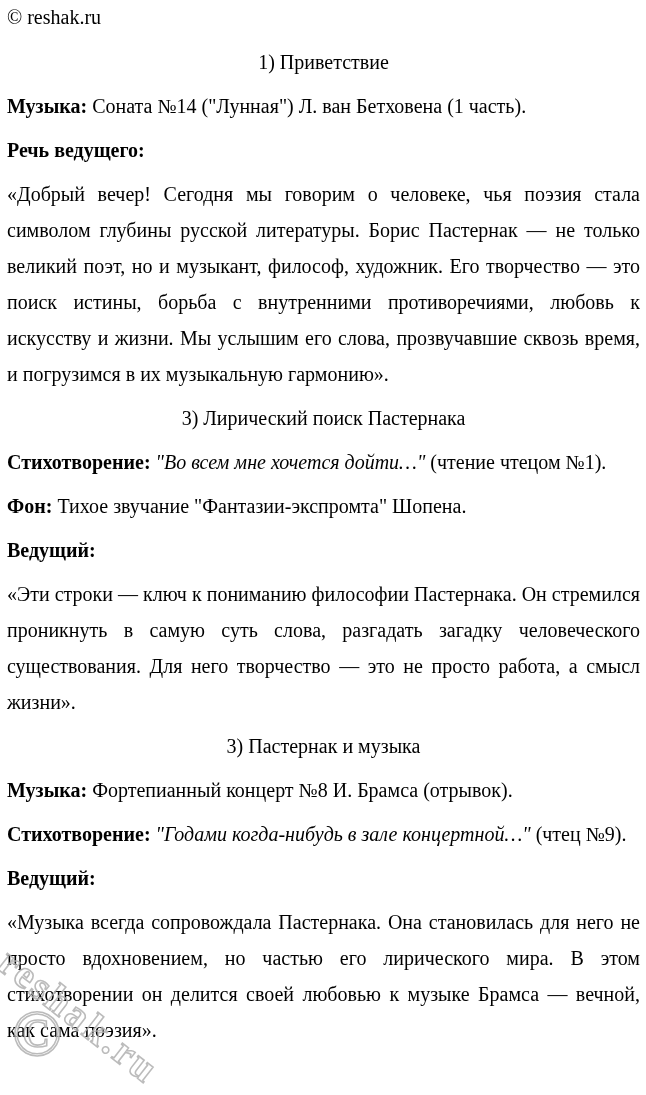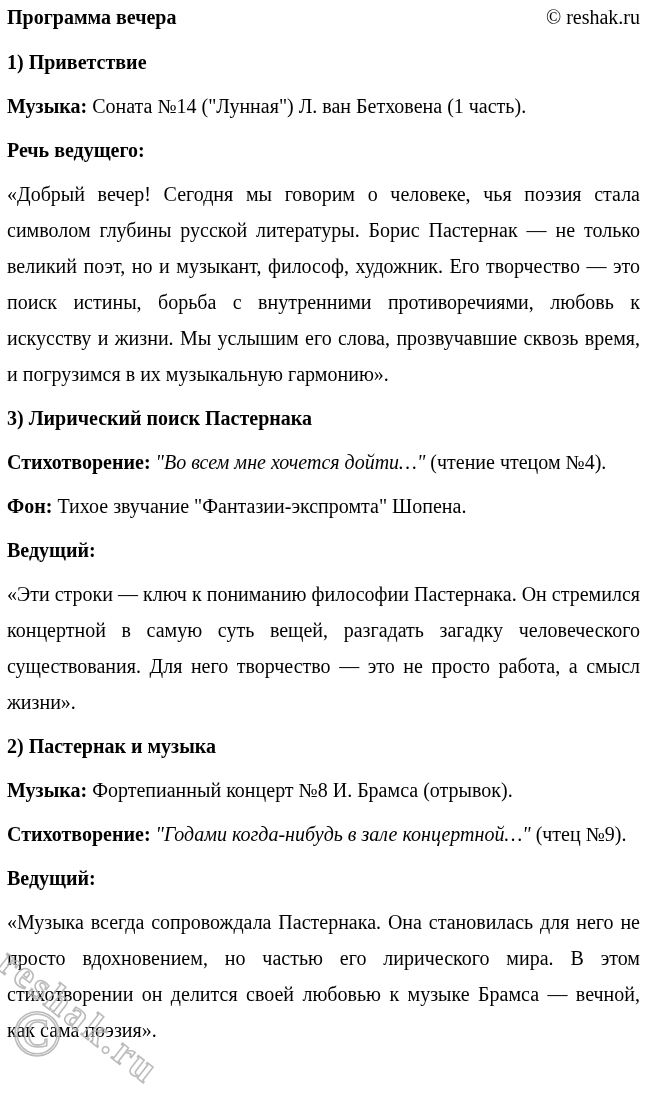--- a/index.html
+++ b/index.html
@@ -21,21 +21,21 @@
     align-items: baseline;
     line-height: 30px;
     margin-bottom: 12px;
   }
   .hdr .title { font-weight: bold; }
   .block {
     line-height: 36px;
     margin: 0 0 8px 0;
     text-align: justify;
   }
-  .heading { font-weight: bold; text-align: left; }
+  .heading { font-weight: normal; text-align: center; }
   .lbl { font-weight: bold; }
   .q { font-style: italic; }
   .para { }
   .watermark {
     position: absolute;
     left: 18px;
     top: 938px;
     transform: rotate(38deg);
     transform-origin: left top;
     font-size: 40px;
@@ -59,43 +59,42 @@
     pointer-events: none;
   }
   @supports not (-webkit-text-stroke: 1px #000) {
     .watermark, .watermark-c { color: #d6d6d6; }
   }
 </style>
 </head>
 <body>
 
 <div class="hdr">
-  <span class="title">Программа вечера</span>
   <span>© reshak.ru</span>
 </div>
 
 <div class="block heading">1) Приветствие</div>
 
 <div class="block"><span class="lbl">Музыка:</span> <span>Соната №14 ("Лунная") Л. ван Бетховена (1 часть).</span></div>
 
 <div class="block"><span class="lbl">Речь ведущего:</span></div>
 
 <div class="block para">«Добрый вечер! Сегодня мы говорим о человеке, чья поэзия стала символом глубины русской литературы. Борис Пастернак — не только великий поэт, но и музыкант, философ, художник. Его творчество — это поиск истины, борьба с внутренними противоречиями, любовь к искусству и жизни. Мы услышим его слова, прозвучавшие сквозь время, и погрузимся в их музыкальную гармонию».</div>
 
 <div class="block heading">3) Лирический поиск Пастернака</div>
 
-<div class="block"><span class="lbl">Стихотворение:</span> <span class="q">"Во всем мне хочется дойти…"</span> <span>(чтение чтецом №4).</span></div>
+<div class="block"><span class="lbl">Стихотворение:</span> <span class="q">"Во всем мне хочется дойти…"</span> <span>(чтение чтецом №1).</span></div>
 
 <div class="block"><span class="lbl">Фон:</span> <span>Тихое звучание "Фантазии-экспромта" Шопена.</span></div>
 
 <div class="block"><span class="lbl">Ведущий:</span></div>
 
-<div class="block para">«Эти строки — ключ к пониманию философии Пастернака. Он стремился концертной в самую суть вещей, разгадать загадку человеческого существования. Для него творчество — это не просто работа, а смысл жизни».</div>
+<div class="block para">«Эти строки — ключ к пониманию философии Пастернака. Он стремился проникнуть в самую суть слова, разгадать загадку человеческого существования. Для него творчество — это не просто работа, а смысл жизни».</div>
 
-<div class="block heading">2) Пастернак и музыка</div>
+<div class="block heading">3) Пастернак и музыка</div>
 
 <div class="block"><span class="lbl">Музыка:</span> <span>Фортепианный концерт №8 И. Брамса (отрывок).</span></div>
 
 <div class="block"><span class="lbl">Стихотворение:</span> <span class="q">"Годами когда-нибудь в зале концертной…"</span> <span>(чтец №9).</span></div>
 
 <div class="block"><span class="lbl">Ведущий:</span></div>
 
 <div class="block para">«Музыка всегда сопровождала Пастернака. Она становилась для него не просто вдохновением, но частью его лирического мира. В этом стихотворении он делится своей любовью к музыке Брамса — вечной, как сама поэзия».</div>
 
 <div class="watermark">reshak.ru</div>

